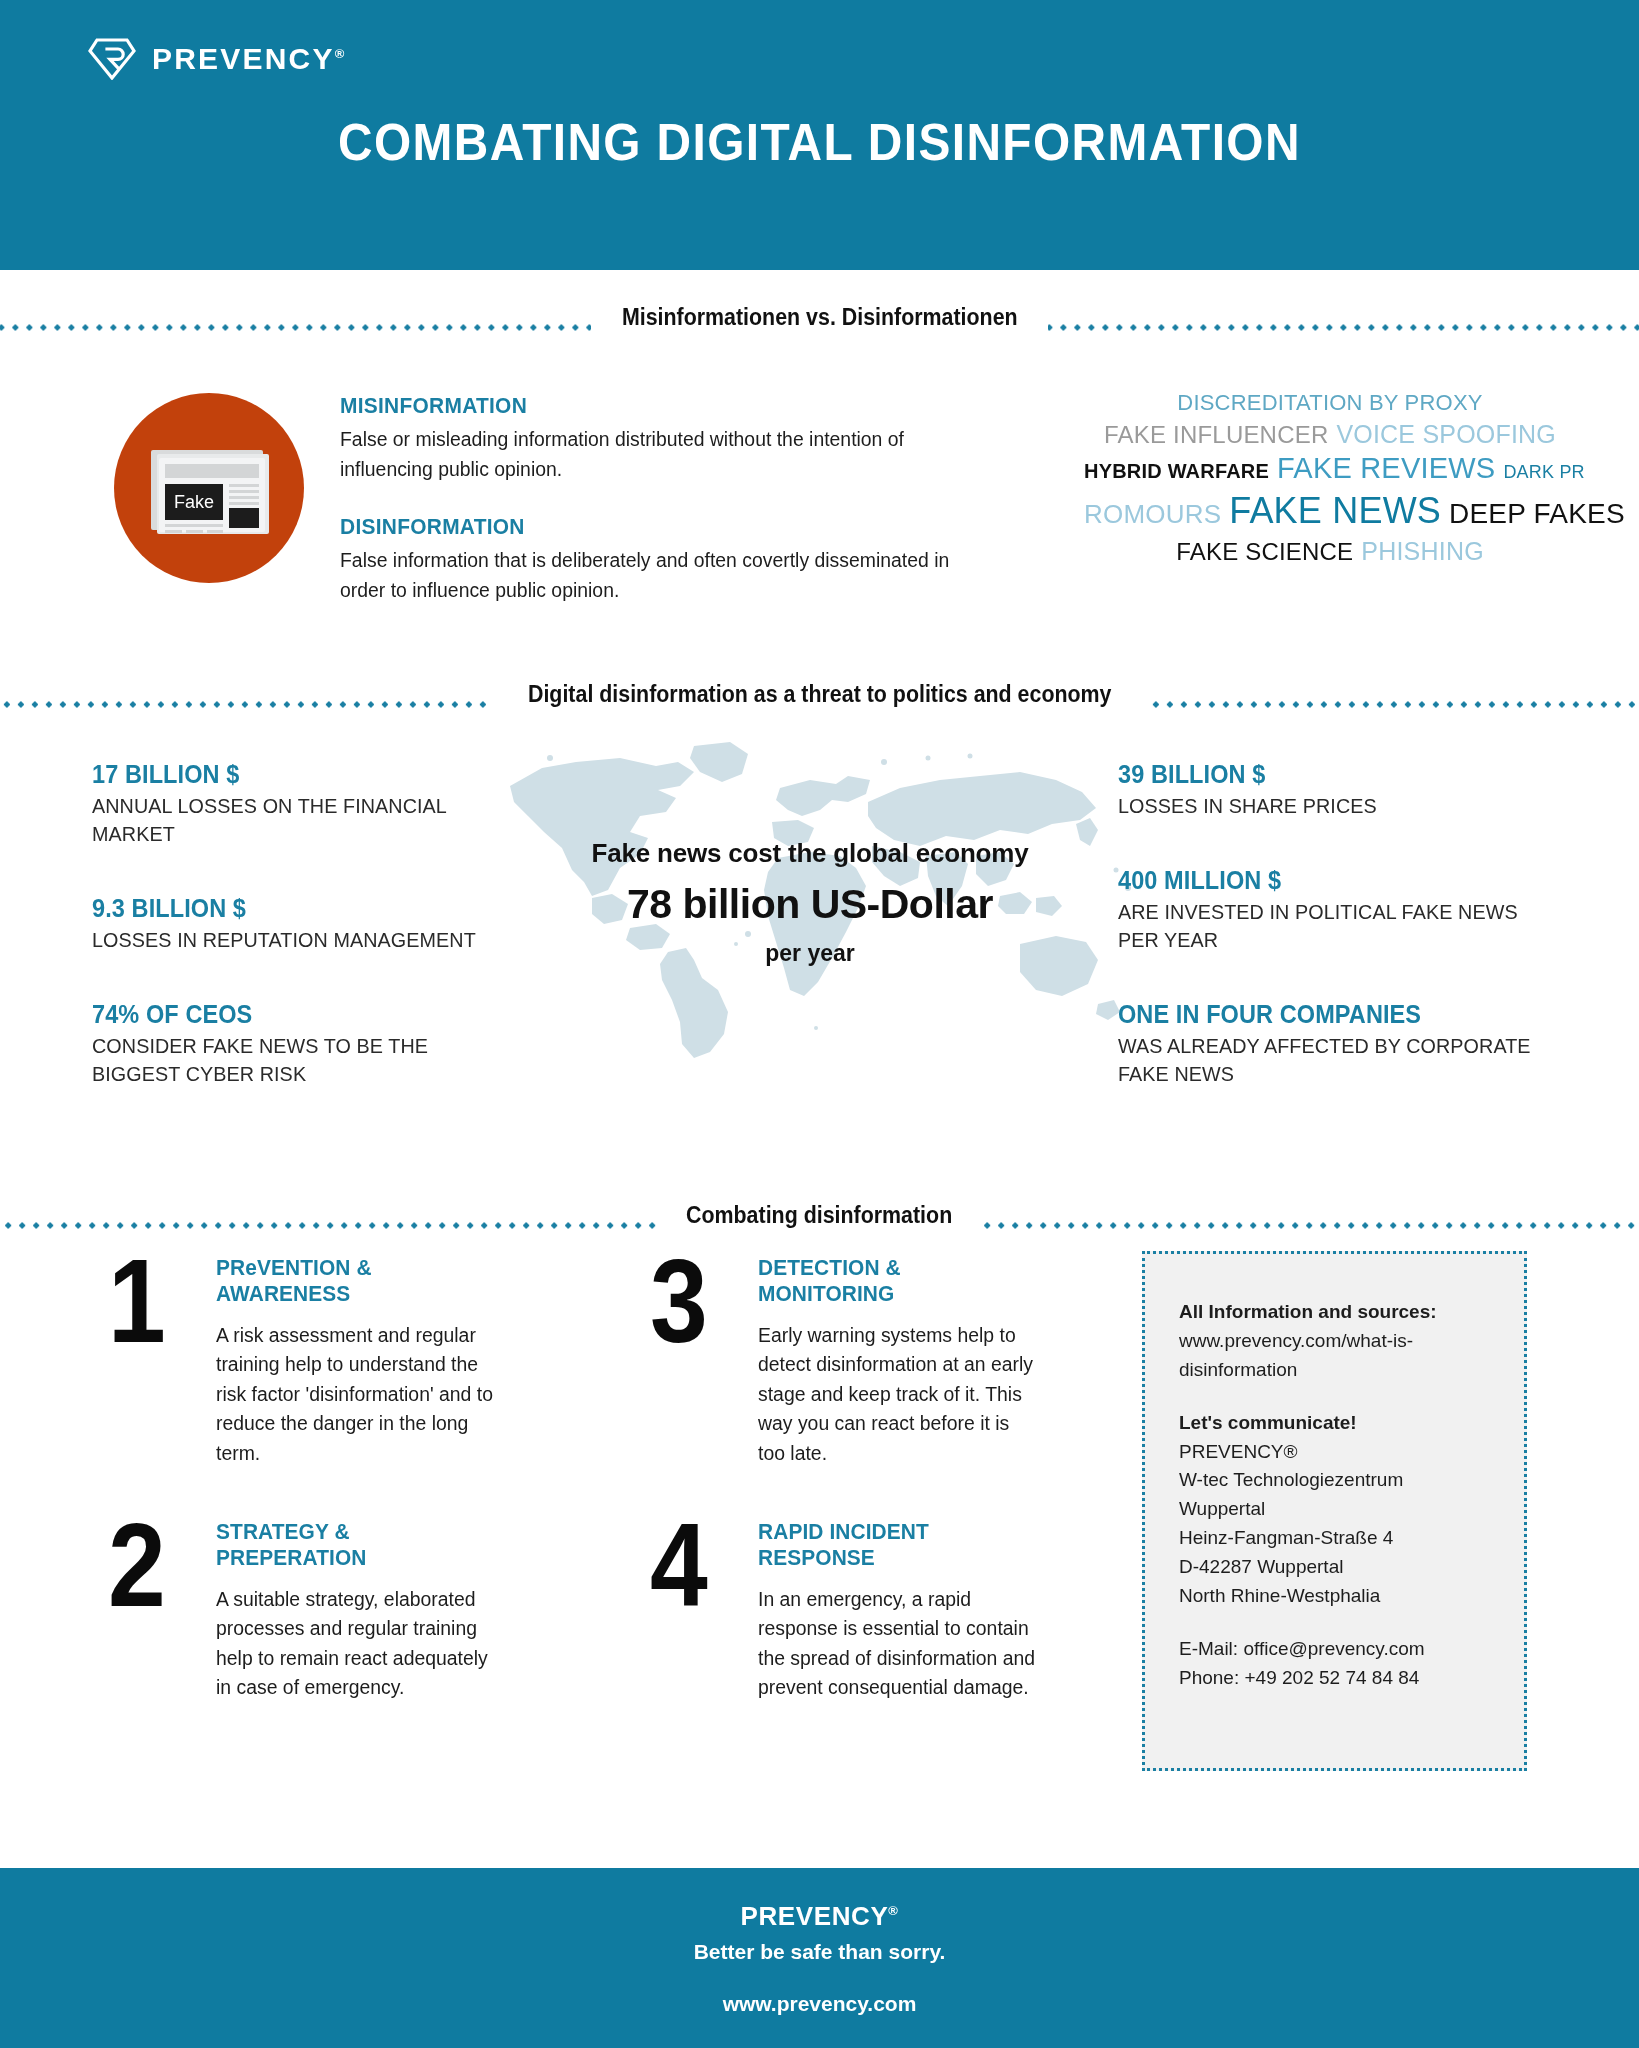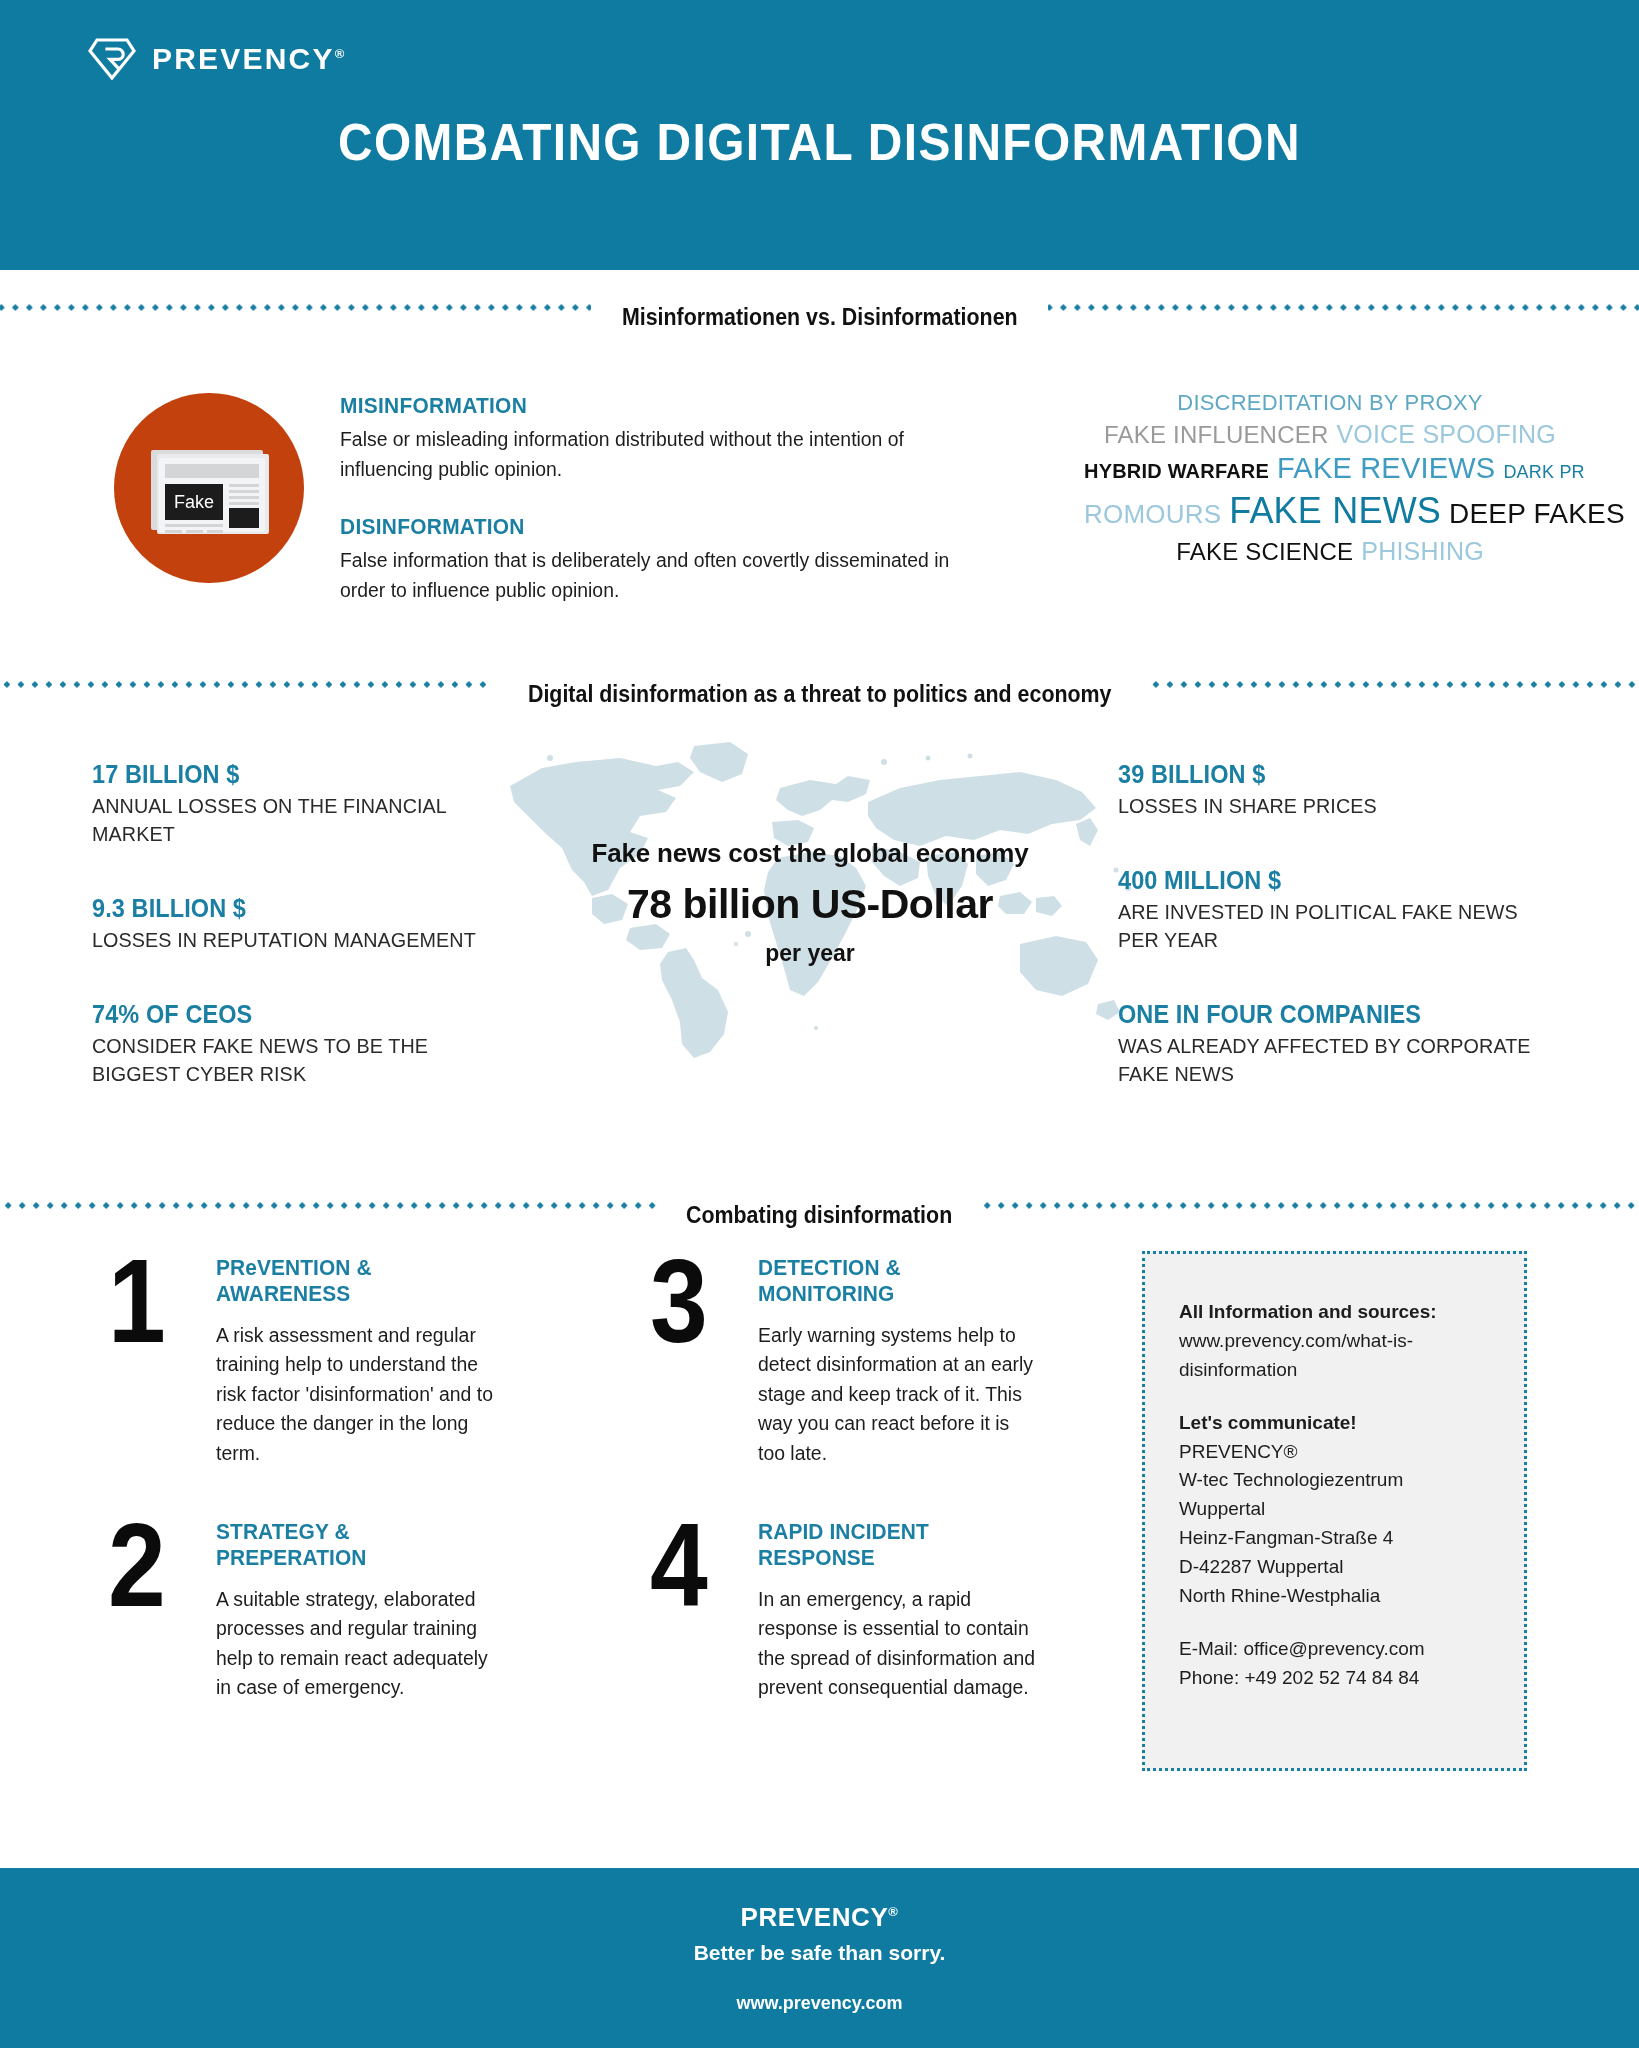--- a/index.html
+++ b/index.html
@@ -38,21 +38,21 @@
     text-align:center;
     color:#ffffff;
     font-size:52px;
     font-weight:bold;
     letter-spacing:1.5px;
     transform:scaleX(0.92);
   }
 
   
   .divider {
-    display:flex; align-items:flex-start;
+    display:flex; align-items:flex-end;
     width:100%;
     padding:0;
   }
   .divider .dots {
     flex:1 1 auto;
     height:7px;
     background-image:radial-gradient(circle, #1a7fa3 2.6px, transparent 2.8px);
     background-size:14px 14px;
     background-position:center;
     background-repeat:repeat-x;
@@ -211,21 +211,21 @@
     height:180px;
     background:#0f7ba0;
     color:#fff;
     display:flex; flex-direction:column;
     align-items:center; justify-content:center;
     gap:8px;
   }
   .footer .f1 { font-size:26px; font-weight:bold; letter-spacing:0.6px; }
   .footer .f1 sup { font-size:13px; }
   .footer .f2 { font-size:21px; font-weight:bold; }
-  .footer .f3 { font-size:18px; font-weight:bold;margin-top:20px; }
+  .footer .f3 { font-size:21px; font-weight:bold;margin-top:20px; }
 </style>
 </head>
 <body>
 
 <div class="header">
   <div class="logo-wrap">
     <svg class="logo-mark" viewBox="0 0 48 42">
       <path d="M9 2 H39 L46 13 L24 40 L2 13 Z" fill="none" stroke="#ffffff" stroke-width="3.2"></path>
       <path d="M19 11 H30 a5.2 5.2 0 0 1 0 10.4 H22 L30 30" fill="none" stroke="#ffffff" stroke-width="3.2" stroke-linecap="square"></path>
     </svg>

